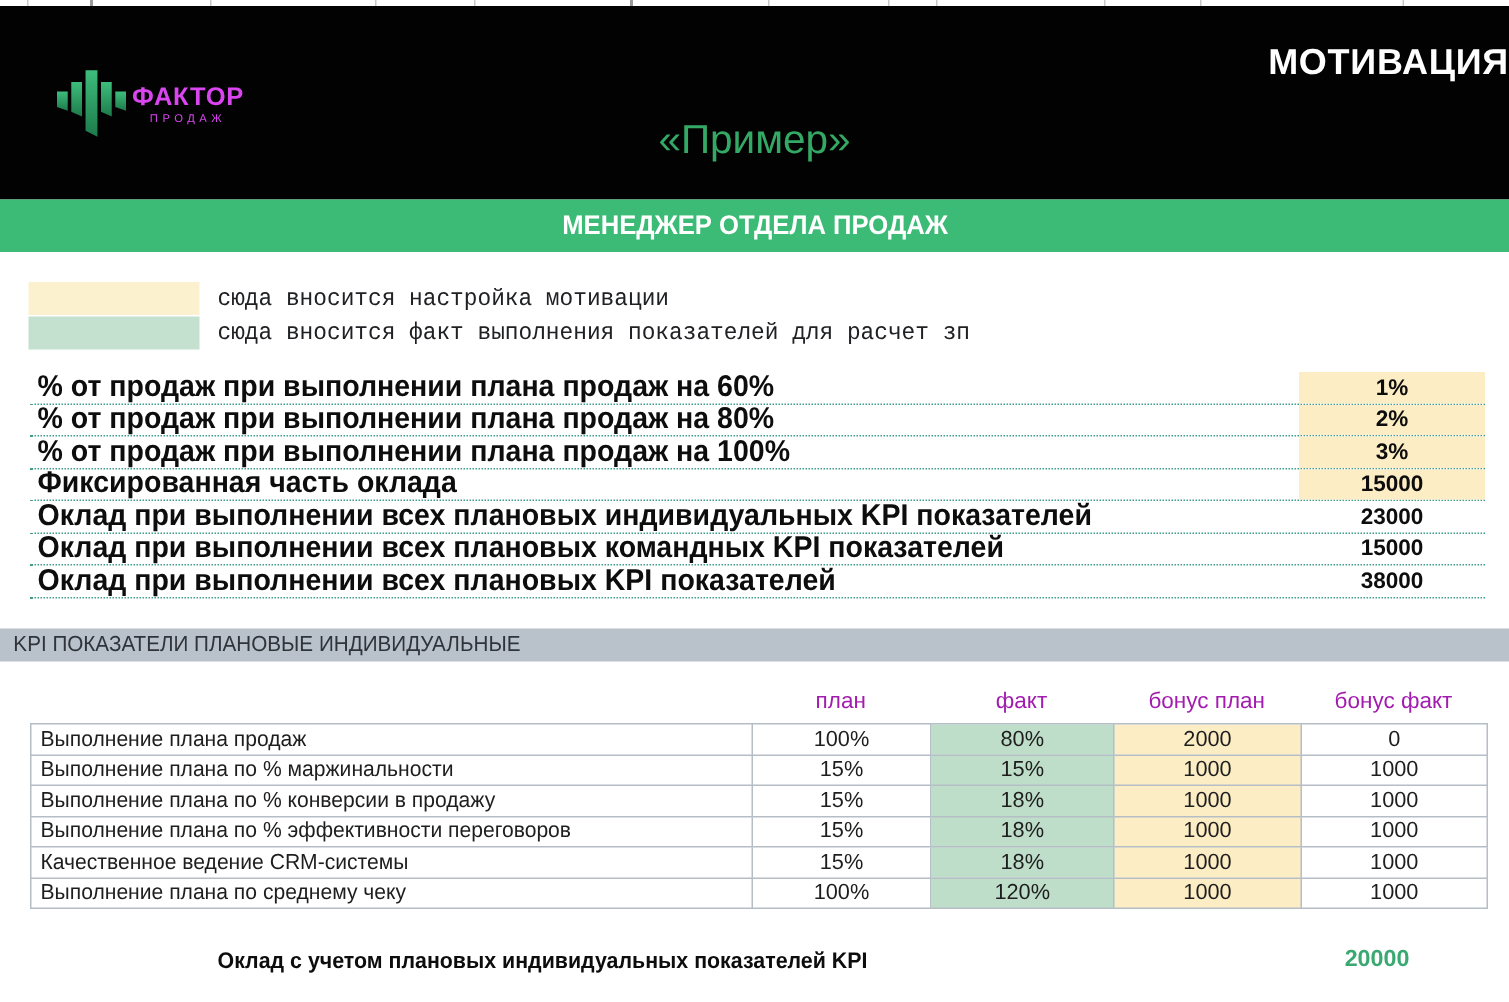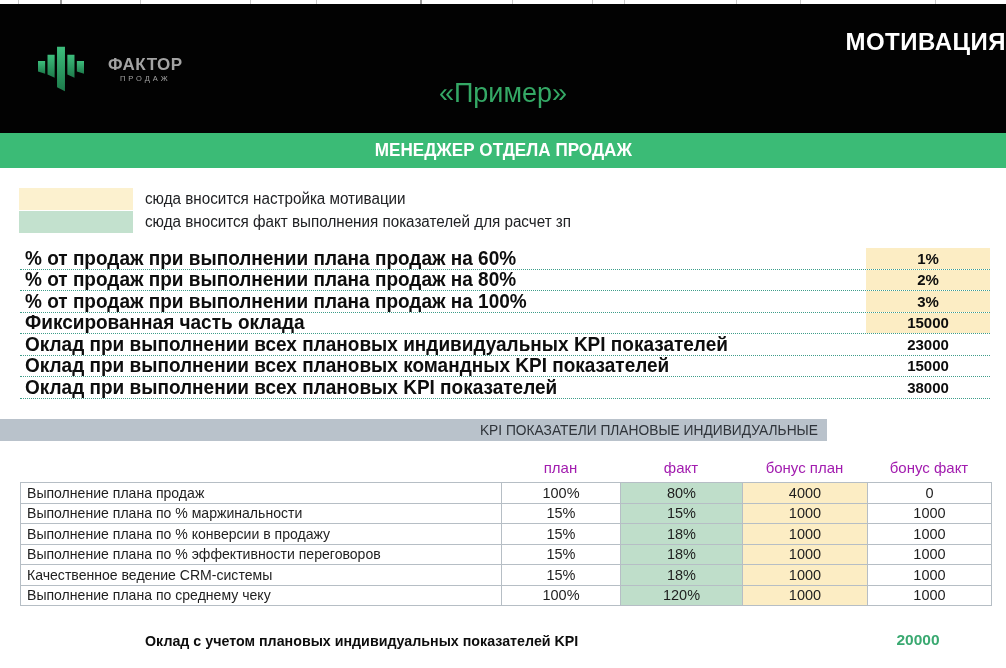--- a/index.html
+++ b/index.html
@@ -29,55 +29,55 @@
     linear-gradient(#c9c9c9,#c9c9c9) 624px 0/1px 100% no-repeat,
     linear-gradient(#c9c9c9,#c9c9c9) 736px 0/1px 100% no-repeat,
     linear-gradient(#c9c9c9,#c9c9c9) 800px 0/1px 100% no-repeat,
     linear-gradient(#c9c9c9,#c9c9c9) 935px 0/1px 100% no-repeat,
     #ffffff;}
 
   
   .hdr{position:absolute;top:4px;left:0;width:1006px;height:129px;background:#020202;}
   .logo{position:absolute;left:38px;top:40px;display:flex;align-items:center;}
   .logo svg{display:block;}
-  .logo-text{margin-left:24px;color:#a3a3a3;text-align:center;}
+  .logo-text{margin-left:4px;color:#d946ef;text-align:center;}
   .logo-name{font-size:17px;font-weight:700;letter-spacing:.5px;line-height:18px;}
   .logo-sub{font-size:7.5px;letter-spacing:3px;line-height:9px;}
   .main-title{position:absolute;left:0;right:0;top:24px;text-align:right;color:#fff;
     font-size:24px;font-weight:700;letter-spacing:.5px;}
   .sub-title{position:absolute;left:0;right:0;top:74px;text-align:center;
     color:var(--green-text);font-size:27px;font-weight:400;}
 
   
   .role-banner{position:absolute;top:133px;left:0;width:1006px;height:35px;
     background:var(--banner-green);color:#fff;text-align:center;line-height:35px;
     font-size:18px;font-weight:700;}
 
   
   .sq{display:inline-block;transform:scaleX(.95);transform-origin:left center;white-space:nowrap;}
   .sq-c{display:inline-block;transform:scaleX(.95);transform-origin:center;white-space:nowrap;}
 
   
-  .legend{position:absolute;top:187px;left:19px;}
+  .legend{position:absolute;top:187px;left:19px;font-family:Liberation Mono, monospace;}
   .lg-row{display:flex;align-items:center;height:23px;}
   .lg-swatch{width:114px;height:22px;margin-right:12px;}
   .lg-label{font-size:16px;color:#202124;}
 
   
   .settings{position:absolute;top:248px;left:20px;width:970px;}
   .s-row{display:flex;align-items:stretch;height:21.5px;border-bottom:1px dotted var(--dotted);}
   .s-label{flex:1;display:flex;align-items:center;padding-left:5px;
     font-size:20px;font-weight:700;color:#0d0d0d;}
   .s-value{width:124px;display:flex;align-items:center;justify-content:center;
     font-size:15px;font-weight:700;color:#0d0d0d;}
   .s-value.hl{background:var(--yellow-cell);}
 
   
-  .kpi-banner{position:absolute;top:419px;left:0;width:827px;height:22px;
-    background:var(--kpi-banner-bg);color:#2f343a;text-align:right;line-height:22px;
+  .kpi-banner{position:absolute;top:419px;left:0;width:1006px;height:22px;
+    background:var(--kpi-banner-bg);color:#2f343a;text-align:left;line-height:22px;
     font-size:14.5px;font-weight:400;}
 
   
   .kpi-headers{position:absolute;top:459px;left:0;height:20px;width:1006px;}
   .kpi-headers span{position:absolute;top:0;text-align:center;font-size:15px;color:#a21caf;}
   .kpi-headers span:nth-child(1){left:501px;width:119px;}
   .kpi-headers span:nth-child(2){left:620px;width:122px;}
   .kpi-headers span:nth-child(3){left:742px;width:125px;}
   .kpi-headers span:nth-child(4){left:867px;width:124px;}
 
@@ -205,21 +205,21 @@
         <col style="width:119px">
         <col style="width:122px">
       <col style="width:125px">
         <col style="width:124px">
     </colgroup>
     <tbody>
         <tr>
           <td class="k-label"><span class="sq">Выполнение плана продаж</span></td>
           <td class="k-val">100%</td>
           <td class="k-val k-fact">80%</td>
-          <td class="k-val k-bplan">4000</td>
+          <td class="k-val k-bplan">2000</td>
           <td class="k-val">0</td>
         </tr>
         <tr>
           <td class="k-label"><span class="sq">Выполнение плана по % маржинальности</span></td>
           <td class="k-val">15%</td>
           <td class="k-val k-fact">15%</td>
           <td class="k-val k-bplan">1000</td>
           <td class="k-val">1000</td>
         </tr>
         <tr>

